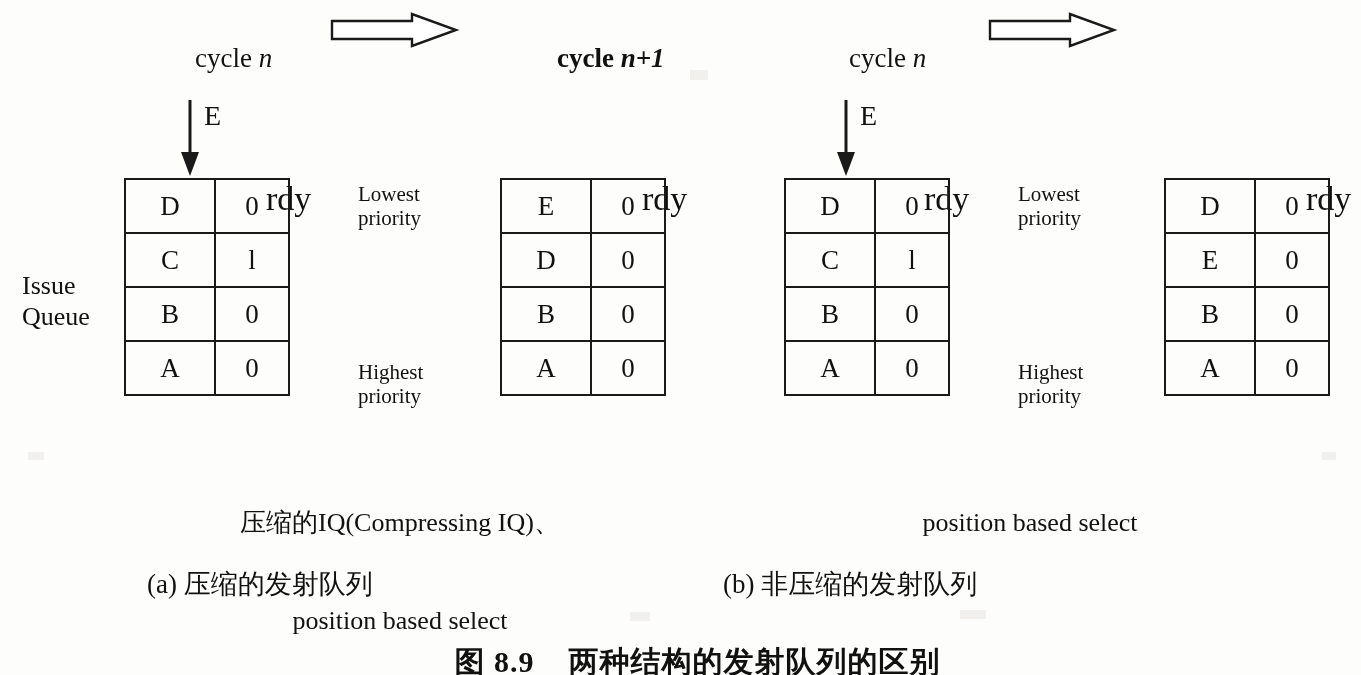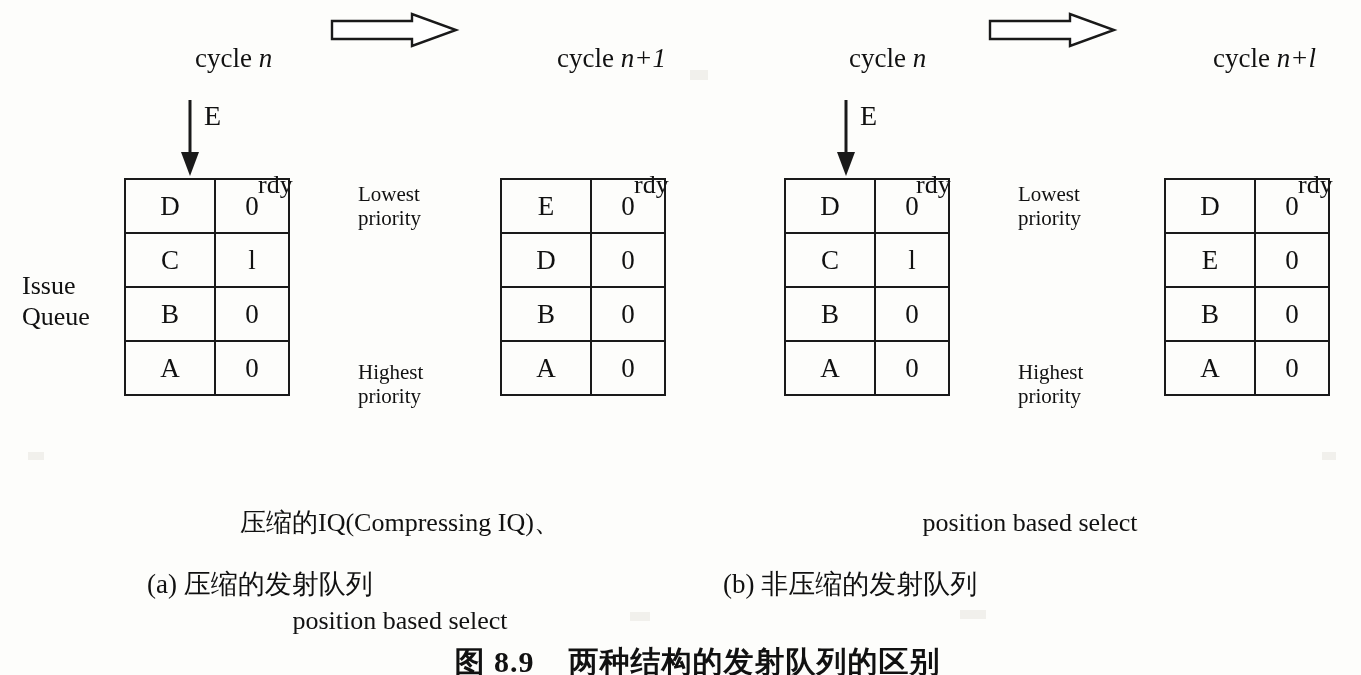--- a/index.html
+++ b/index.html
@@ -30,21 +30,21 @@
   .cycle-label {
     font-size: 27px;
     font-family: "Liberation Serif", serif;
   }
   .cycle-label i { font-family: "Liberation Serif", serif; font-style: italic; }
 
   .e-label {
     font-size: 28px;
   }
   .rdy-label {
-    font-size: 26px;
+    font-size: 34px;
   }
   .prio-label {
     font-size: 21px;
     line-height: 1.15;
     text-align: left;
   }
   .issue-queue {
     font-size: 26px;
     line-height: 1.2;
     text-align: left;
@@ -107,21 +107,21 @@
   <div class="noise" style="left:960px; top:610px; width:26px; height:9px;"></div>
 
   <div class="txt cycle-label" style="left:168px; top:12px;">
     <span>cycle <i>n</i></span>
   </div>
 
   <svg class="big-arrow" style="left:330px; top:12px;" width="130" height="36" viewBox="0 0 130 36">
     <polygon points="2,9 82,9 82,2 126,18 82,34 82,27 2,27" fill="#ffffff" stroke="#1a1a1a" stroke-width="2.4" stroke-linejoin="miter"></polygon>
   </svg>
 
-  <div class="txt cycle-label" style="left:530px; top:12px;">
+  <div class="txt cycle-label" style="left:530px; top:12px;font-weight:bold;">
     <span>cycle <i>n+1</i></span>
   </div>
 
   <div class="txt e-label" style="left:176px; top:68px;">
     <span>E</span>
   </div>
   <svg class="down-arrow" style="left:172px; top:100px;" width="36" height="78" viewBox="0 0 36 78">
     <line x1="18" y1="0" x2="18" y2="58" stroke="#1a1a1a" stroke-width="3"></line>
     <polygon points="18,76 9,52 27,52" fill="#1a1a1a"></polygon>
   </svg>
@@ -190,23 +190,20 @@
   </div>
 
   <div class="txt cycle-label" style="left:822px; top:12px;">
     <span>cycle <i>n</i></span>
   </div>
 
   <svg class="big-arrow" style="left:988px; top:12px;" width="130" height="36" viewBox="0 0 130 36">
     <polygon points="2,9 82,9 82,2 126,18 82,34 82,27 2,27" fill="#ffffff" stroke="#1a1a1a" stroke-width="2.4" stroke-linejoin="miter"></polygon>
   </svg>
 
-  <div class="txt cycle-label" style="left:1186px; top:12px;">
-    <span>cycle <i>n+l</i></span>
-  </div>
 
   <div class="txt e-label" style="left:832px; top:68px;">
     <span>E</span>
   </div>
   <svg class="down-arrow" style="left:828px; top:100px;" width="36" height="78" viewBox="0 0 36 78">
     <line x1="18" y1="0" x2="18" y2="58" stroke="#1a1a1a" stroke-width="3"></line>
     <polygon points="18,76 9,52 27,52" fill="#1a1a1a"></polygon>
   </svg>
 
   <div class="txt rdy-label" style="left:890px; top:140px;">

